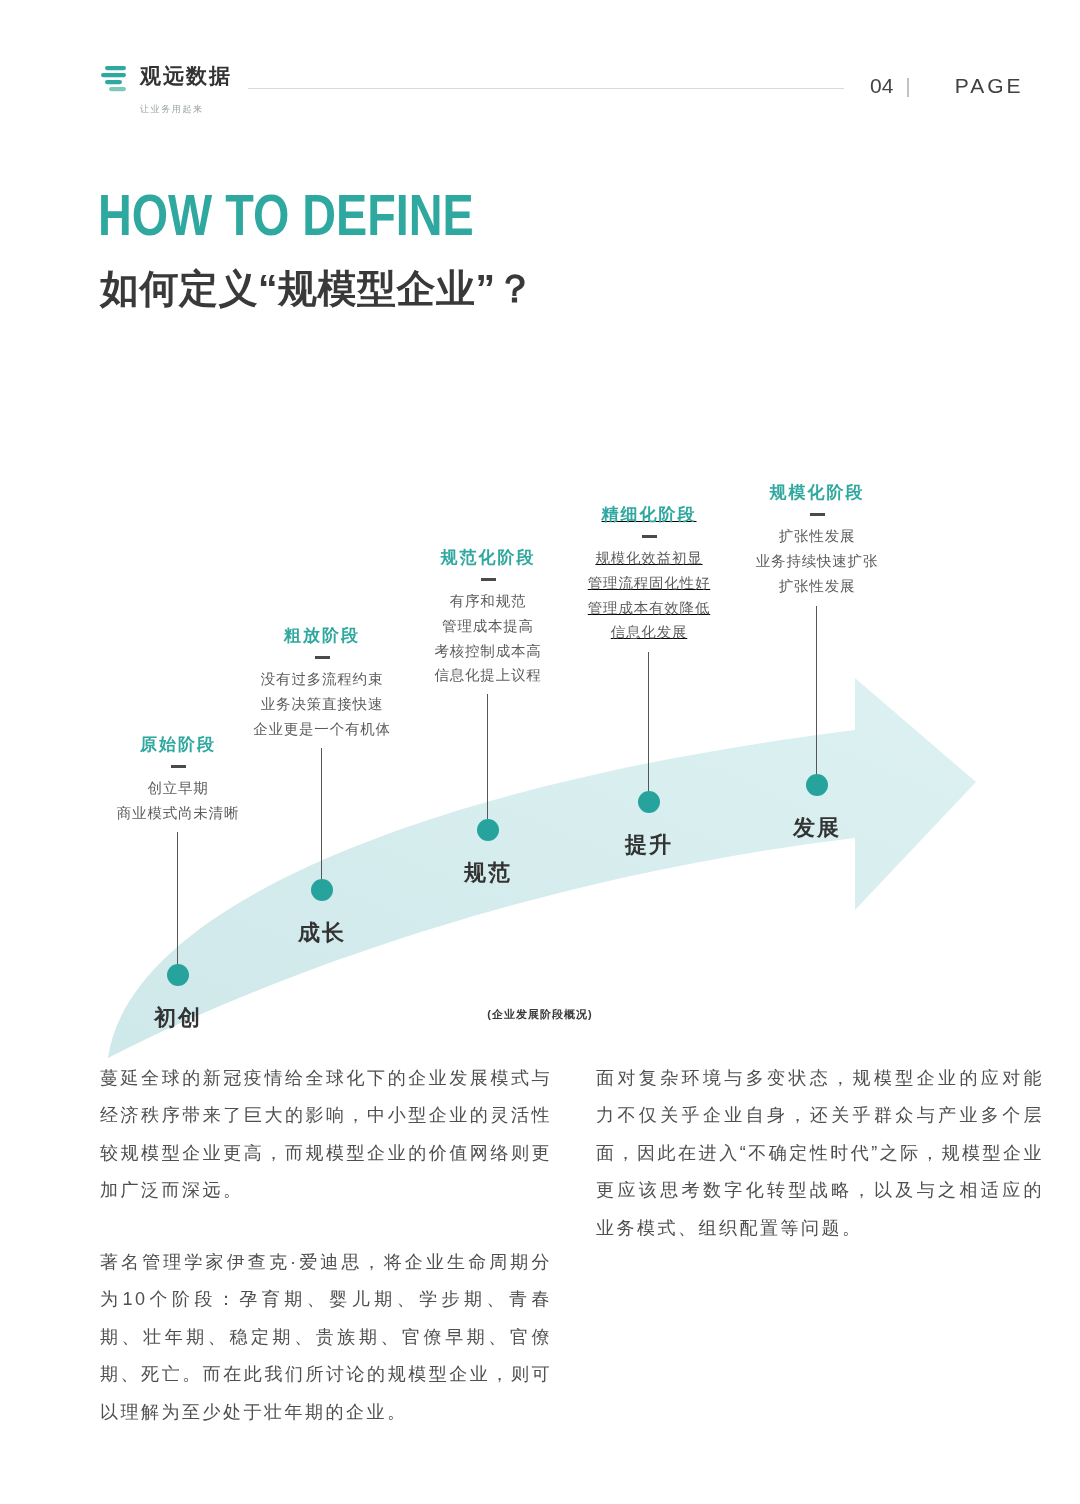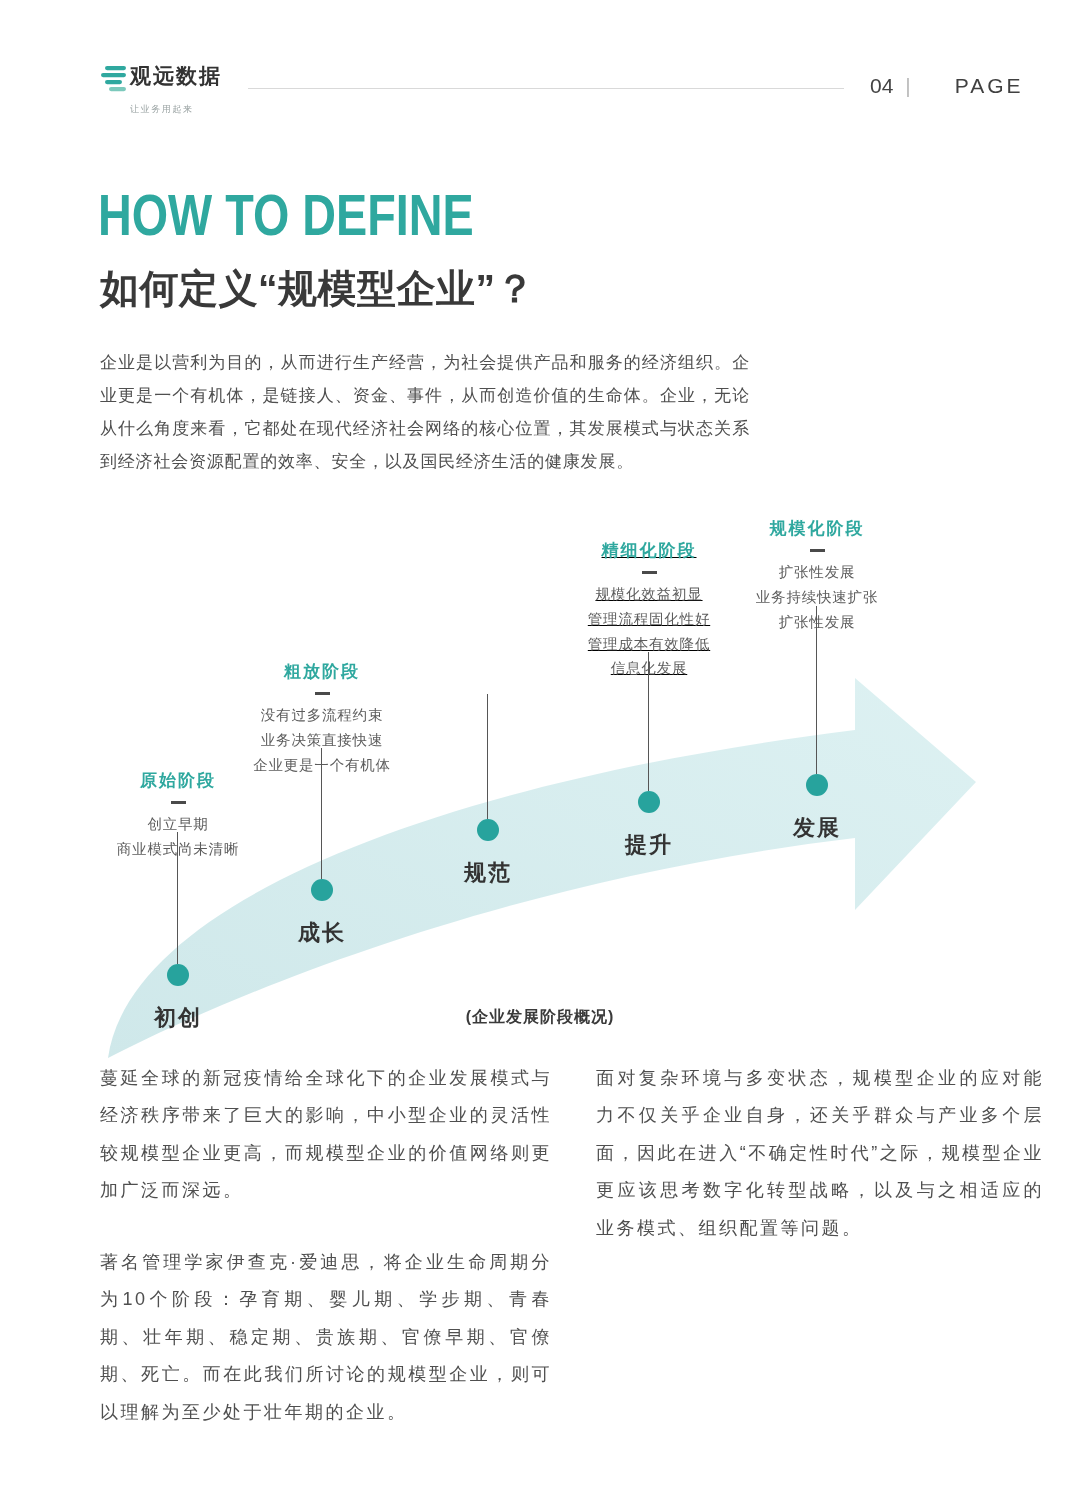--- a/index.html
+++ b/index.html
@@ -7,21 +7,21 @@
     --dot:#27a39d;
     --heading:#393939;
     --body:#4f4f4f;
   }
   *{box-sizing:border-box;}
   html,body{margin:0;padding:0;background:#ffffff;}
   body{font-family:"Liberation Sans","DejaVu Sans",sans-serif;}
   .page{position:relative;width:1080px;height:1504px;background:#fff;margin:0 auto;overflow:hidden;}
 
   
-  .logo{position:absolute;left:100px;top:64px;display:flex;align-items:flex-start;gap:0;}
+  .logo{position:absolute;left:100px;top:64px;display:flex;align-items:flex-start;gap:10px;}
   .logo-icon{width:30px;height:30px;flex:0 0 auto;}
   .logo-title{font-size:21px;font-weight:bold;color:#333;letter-spacing:2px;line-height:1.1;}
   .logo-tagline{font-size:9px;color:#9aa3a3;letter-spacing:1.6px;margin-top:16px;}
   .header-rule{position:absolute;left:248px;top:88px;width:596px;height:1px;background:#d9d9d9;}
   .page-num{position:absolute;left:870px;top:74px;font-size:21px;color:#4d4d4d;white-space:nowrap;}
   .page-num .num{font-weight:500;color:#444;}
   .page-num .sep{color:#b9b9b9;margin:0 12px;font-weight:300;}
   .page-num .lbl{letter-spacing:3px;color:#404040;margin-left:32px;}
 
   
@@ -32,21 +32,21 @@
 
   
   .intro{position:absolute;left:100px;top:346px;width:650px;font-size:17px;line-height:1.95;
          color:var(--body);letter-spacing:0.8px;text-align:justify;margin:0;}
 
   
   .diagram{position:absolute;left:100px;top:480px;width:880px;height:595px;}
   .diagram svg.band{position:absolute;left:0;top:0;width:880px;height:595px;}
 
   .stage{position:absolute;width:220px;text-align:center;}
-  .stage .phase{font-size:17px;font-weight:bold;color:var(--accent);letter-spacing:2px;line-height:1.2;margin-top:36px;}
+  .stage .phase{font-size:17px;font-weight:bold;color:var(--accent);letter-spacing:2px;line-height:1.2;}
   .stage .dash{width:15px;height:3px;background:#4a4a4a;margin:10px auto 8px;}
   .stage .desc div{font-size:14.5px;color:#5c5c5c;letter-spacing:0.8px;line-height:1.7;}
   .s1{left:-32px;top:255px;}
   .s2{left:112px;top:146px;}
   .s3{left:278px;top:68px;}
   .s4{left:439px;top:25px;text-decoration:underline;}
   .s5{left:607px;top:3px;}
 
   .connector{position:absolute;width:1px;background:#565656;}
   .l1{left:77px;top:352px;height:132px;}
@@ -63,21 +63,21 @@
   .d5{left:706px;top:294px;}
 
   .milestone{position:absolute;width:140px;text-align:center;font-size:22px;font-weight:bold;
              color:#333;letter-spacing:2px;}
   .m1{left:8px;top:523px;}
   .m2{left:152px;top:438px;}
   .m3{left:318px;top:378px;}
   .m4{left:479px;top:350px;}
   .m5{left:647px;top:333px;}
 
-  .caption{position:absolute;left:0;right:0;top:527px;text-align:center;font-size:16px;
+  .caption{position:absolute;left:0;right:0;top:527px;text-align:center;font-size:11px;
            font-weight:bold;color:#3a3a3a;letter-spacing:1px;}
 
   
   .col{position:absolute;top:1060px;}
   .col-left{left:100px;width:452px;}
   .col-right{left:596px;width:448px;}
   .col p{margin:0 0 34px;font-size:18px;line-height:2.08;letter-spacing:2.5px;
          color:var(--body);text-align:justify;}
 </style>
 </head>
@@ -98,21 +98,20 @@
     </div>
   </div>
   <div class="header-rule"></div>
   <div class="page-num">
     <span class="num">04</span><span class="sep">|</span><span class="lbl">PAGE</span>
   </div>
 
   <div class="title-en">HOW TO DEFINE</div>
   <div class="title-zh">如何定义“规模型企业”？</div>
 
-  <p class="intro">企业是以营利为目的，从而进行生产经营，为社会提供产品和服务的经济组织。企业更是一个有机体，是链接人、资金、事件，从而创造价值的生命体。企业，无论从什么角度来看，它都处在现代经济社会网络的核心位置，其发展模式与状态关系到经济社会资源配置的效率、安全，以及国民经济生活的健康发展。</p>
 
   <div class="diagram">
 
     <svg class="band" viewBox="0 0 880 595" aria-hidden="true">
       <defs>
         <linearGradient id="bandGrad" x1="0" y1="1" x2="1" y2="0">
           <stop offset="0" style="stop-color:#cfe8ea"></stop>
           <stop offset="1" style="stop-color:#ddf1f2"></stop>
         </linearGradient>
       </defs>
@@ -138,20 +137,30 @@
     <div class="stage s2">
       <div class="phase">粗放阶段</div>
       <div class="dash"></div>
       <div class="desc">
         <div>没有过多流程约束</div>
         <div>业务决策直接快速</div>
         <div>企业更是一个有机体</div>
       </div>
     </div>
 
+    <div class="stage s3">
+      <div class="phase">规范化阶段</div>
+      <div class="dash"></div>
+      <div class="desc">
+        <div>有序和规范</div>
+        <div>管理成本提高</div>
+        <div>考核控制成本高</div>
+        <div>信息化提上议程</div>
+      </div>
+    </div>
 
     <div class="stage s4">
       <div class="phase">精细化阶段</div>
       <div class="dash"></div>
       <div class="desc">
         <div>规模化效益初显</div>
         <div>管理流程固化性好</div>
         <div>管理成本有效降低</div>
         <div>信息化发展</div>
       </div>

